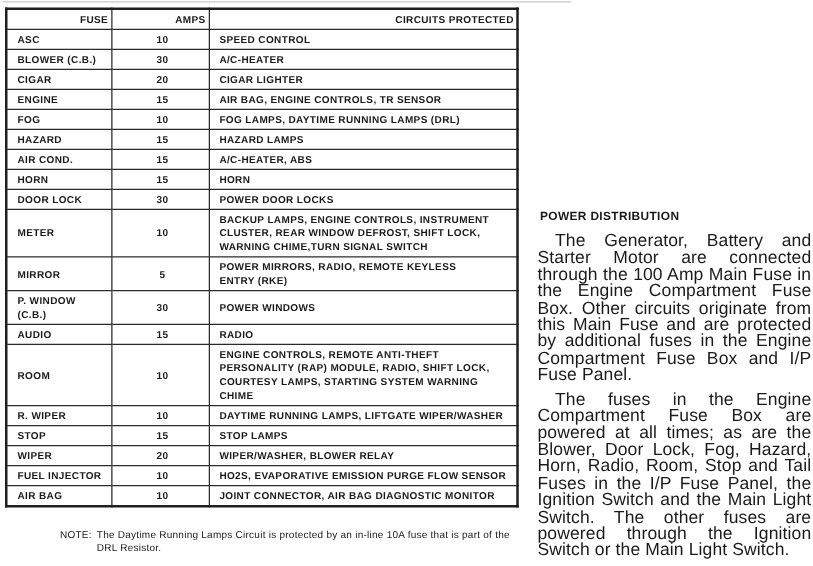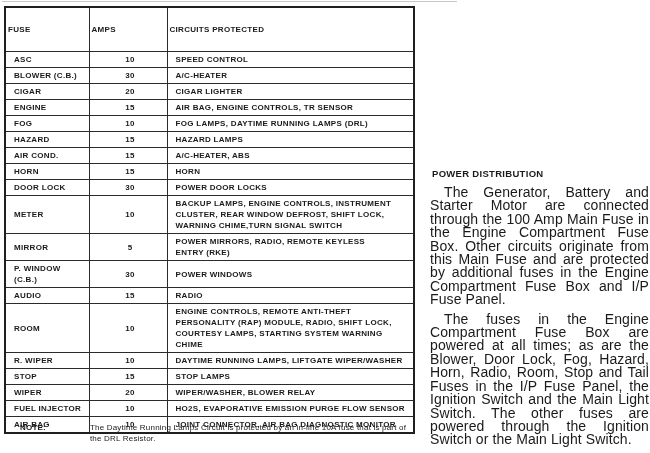--- a/index.html
+++ b/index.html
@@ -20,34 +20,34 @@
     border:2px solid #1f1f1f;
   }
   table.fuse-table th,table.fuse-table td{
     border:1px solid #2b2b2b;
     font-size:8px;font-weight:bold;letter-spacing:.3px;
     line-height:11px;vertical-align:middle;
     padding:2px 4px 2px 8px;
     white-space:pre-line;
   }
   table.fuse-table th{
-    text-align:left;padding:16px 2px;
+    text-align:right;padding:2px 2px;
   }
   col.c-fuse{width:84px;}
   col.c-amps{width:78px;}
   col.c-circ{width:247px;}
   td.td-amps{text-align:center;padding:2px 2px;}
   
   .note{
     position:absolute;left:20px;top:422px;width:398px;
     display:flex;gap:4px;
     font-size:8px;line-height:11px;letter-spacing:.2px;
   }
-  .note .note-label{font-weight:bold;white-space:nowrap;}
-  .note .note-text{flex:1;margin-left:40px;}
+  .note .note-label{font-weight:normal;white-space:nowrap;margin-left:28px;}
+  .note .note-text{flex:1;}
   
   .power-dist{
     position:absolute;left:430px;top:168px;width:219px;
   }
   .power-dist h2{
     margin:0 0 7px 2px;font-size:9.5px;letter-spacing:.3px;font-weight:bold;
   }
   .power-dist p{
     margin:0 0 6px 0;font-size:14px;line-height:13.4px;
     text-align:justify;text-indent:14px;letter-spacing:.1px;

